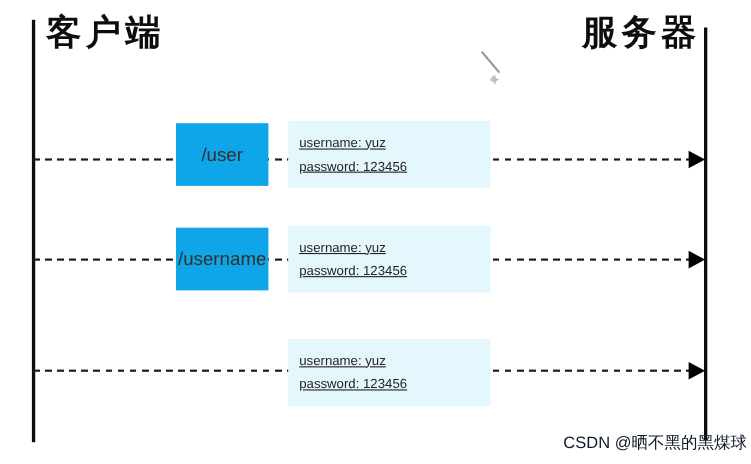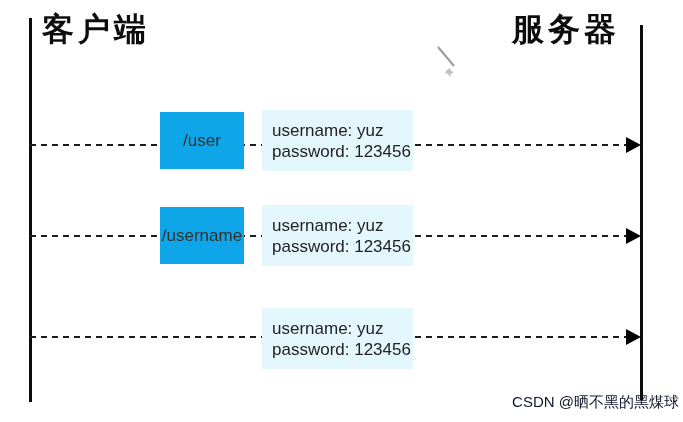--- a/index.html
+++ b/index.html
@@ -24,21 +24,21 @@
   .lifeline-server { left: 640px; top: 25px; height: 375px; }
   .lifeline-title {
     position: absolute;
     font-size: 32px;
     font-weight: 700;
     letter-spacing: 4px;
     color: #0d0d0d;
     white-space: nowrap;
   }
   .title-client { left: 42px; top: 8px; }
-  .title-server { left: 512px; top: 8px; }
+  .title-server { left: 529px; top: 8px; }
   .msg-line {
     position: absolute;
     left: 30px;
     width: 598px;
     height: 2px;
     background: repeating-linear-gradient(90deg, #1c1c1c 0 6px, transparent 6px 11px);
   }
   .msg-line-1 { top: 144px; }
   .msg-line-2 { top: 235px; }
   .msg-line-3 { top: 336px; }
@@ -64,31 +64,32 @@
     justify-content: center;
     font-size: 17px;
     color: #35302a;
   }
   .endpoint-1 { top: 112px; }
   .endpoint-2 { top: 207px; }
   .endpoint-3 { top: 310px; }
   .params-box {
     position: absolute;
     left: 262px;
-    width: 151px;
+    width: 184px;
     height: 61px;
     background: #e4f7fd;
     display: flex;
     flex-direction: column;
     justify-content: center;
     box-sizing: border-box;
     padding-left: 10px;
-    font-size: 17px;
+    font-size: 12px;
     line-height: 21px;
     color: #232323;
+    text-decoration: underline;
   }
   .params-1 { top: 110px; }
   .params-2 { top: 205px; }
   .params-3 { top: 308px; }
   .cursor-artifact {
     position: absolute;
     left: 432px;
     top: 44px;
     width: 30px;
     height: 34px;

